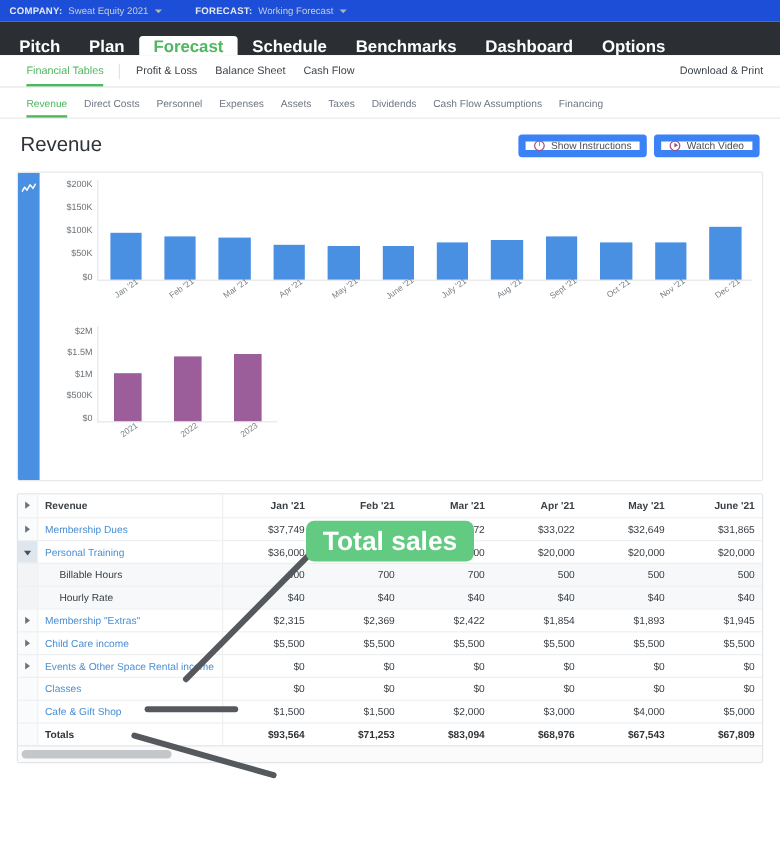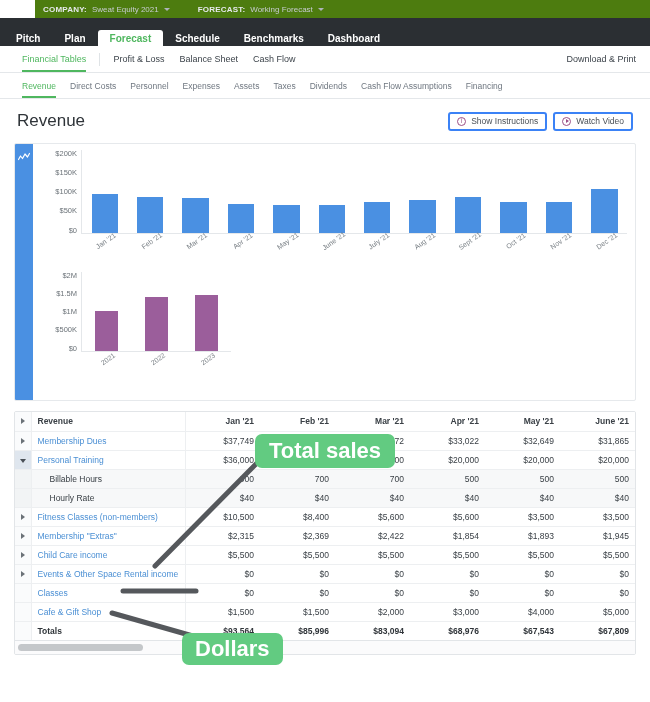--- a/index.html
+++ b/index.html
@@ -5,27 +5,26 @@
   * { box-sizing: border-box; margin: 0; padding: 0; }
   html, body {
     width: 650px; height: 702px;
     background: #ffffff;
     font-family: "Liberation Sans", sans-serif;
     overflow: hidden;
   }
 
   
   .topbar {
-    background: #4d7c0f;
+    background: #1d4ed8;
     height: 18px;
     display: flex; align-items: center;
     padding: 0 8px;
     color: #c7ccd1;
     font-size: 8px;
-    margin-left: 35px;
   }
   .topbar .grp { display: flex; align-items: center; margin-right: 28px; }
   .topbar .lbl { font-weight: bold; color: #e6e9ec; letter-spacing: .2px; }
   .topbar .val { margin-left: 5px; color: #c7ccd1; }
   .caret-sm {
     display: inline-block; margin-left: 5px;
     width: 0; height: 0;
     border-left: 3px solid transparent;
     border-right: 3px solid transparent;
     border-top: 3px solid #aeb4ba;
@@ -35,21 +34,21 @@
   .mainnav {
     background: #2b2f33;
     height: 28px;
     display: flex; align-items: stretch;
     padding-left: 4px;
   }
   .mainnav .tab {
     display: flex; align-items: center;
     padding: 0 12px;
     color: #ffffff;
-    font-size: 10px; font-weight: bold;
+    font-size: 14px; font-weight: bold;
     white-space: nowrap;
     margin-top: 12px;
   }
   .mainnav .tab.active {
     background: #ffffff;
     color: #4fb75f;
     border-radius: 3px 3px 0 0;
   }
 
   
@@ -114,21 +113,21 @@
     display: flex; align-items: center;
     height: 44px;
     padding: 0 3px;
   }
   .pagetitle {
     font-size: 17px; color: #2f3439; font-weight: normal;
   }
   .titlerow .btns { margin-left: auto; display: flex; gap: 6px; }
   .obtn {
     display: flex; align-items: center; gap: 5px;
-    border: 2px solid #3b82f6; border-radius: 3px;
+    border: 6px solid #3b82f6; border-radius: 3px;
     background: #fff;
     height: 19px; padding: 0 7px;
     font-size: 8.5px; color: #4a5057;
     white-space: nowrap;
   }
   .ico-circle {
     width: 9px; height: 9px; border-radius: 50%;
     border: 1px solid #9c4f86;
     display: flex; align-items: center; justify-content: center;
     color: #9c4f86; font-size: 6.5px; line-height: 1;
@@ -277,20 +276,21 @@
   </div>
 </div>
 
 <div class="mainnav">
   <div class="tab">Pitch</div>
   <div class="tab">Plan</div>
   <div class="tab active">Forecast</div>
   <div class="tab">Schedule</div>
   <div class="tab">Benchmarks</div>
   <div class="tab">Dashboard</div>
+  <div class="tab">Options</div>
 </div>
 
 <div class="subnav">
   <div class="item active">Financial Tables</div>
   <div class="divider"></div>
   <div class="item">Profit &amp; Loss</div>
   <div class="item">Balance Sheet</div>
   <div class="item">Cash Flow</div>
   <div class="right">Download &amp; Print</div>
 </div>
@@ -478,30 +478,20 @@
             <td class="c-name">Hourly Rate</td>
             <td class="c-val">$40</td>
             <td class="c-val">$40</td>
             <td class="c-val">$40</td>
             <td class="c-val">$40</td>
             <td class="c-val">$40</td>
             <td class="c-val">$40</td>
           </tr>
           <tr>
             <td class="c-exp"><span class="tri-r"></span></td>
-            <td class="c-name link">Fitness Classes (non-members)</td>
-            <td class="c-val">$10,500</td>
-            <td class="c-val">$8,400</td>
-            <td class="c-val">$5,600</td>
-            <td class="c-val">$5,600</td>
-            <td class="c-val">$3,500</td>
-            <td class="c-val">$3,500</td>
-          </tr>
-          <tr>
-            <td class="c-exp"><span class="tri-r"></span></td>
             <td class="c-name link">Membership "Extras"</td>
             <td class="c-val">$2,315</td>
             <td class="c-val">$2,369</td>
             <td class="c-val">$2,422</td>
             <td class="c-val">$1,854</td>
             <td class="c-val">$1,893</td>
             <td class="c-val">$1,945</td>
           </tr>
           <tr>
             <td class="c-exp"><span class="tri-r"></span></td>
@@ -540,21 +530,21 @@
             <td class="c-val">$1,500</td>
             <td class="c-val">$2,000</td>
             <td class="c-val">$3,000</td>
             <td class="c-val">$4,000</td>
             <td class="c-val">$5,000</td>
           </tr>
           <tr class="totals">
             <td class="c-exp"></td>
             <td class="c-name">Totals</td>
             <td class="c-val">$93,564</td>
-            <td class="c-val">$85,996</td>
+            <td class="c-val">$71,253</td>
             <td class="c-val">$83,094</td>
             <td class="c-val">$68,976</td>
             <td class="c-val">$67,543</td>
             <td class="c-val">$67,809</td>
           </tr>
         </tbody>
     </table>
     <div class="scrollbar">
       <div class="thumb"></div>
     </div>
@@ -562,17 +552,14 @@
 
   <svg class="arrows">
     <line x1="258" y1="363" x2="155" y2="467" stroke="#55585c" stroke-width="5" stroke-linecap="round"></line>
     <line x1="196" y1="492" x2="123" y2="492" stroke="#55585c" stroke-width="5" stroke-linecap="round"></line>
     <line x1="228" y1="547" x2="112" y2="514" stroke="#55585c" stroke-width="5" stroke-linecap="round"></line>
   </svg>
 
   <div class="anno anno-total">
     <div class="pill">Total sales</div>
   </div>
-  <div class="anno anno-dollars">
-    <div class="pill">Dollars</div>
-  </div>
 
 </div>
 
 </body></html>

